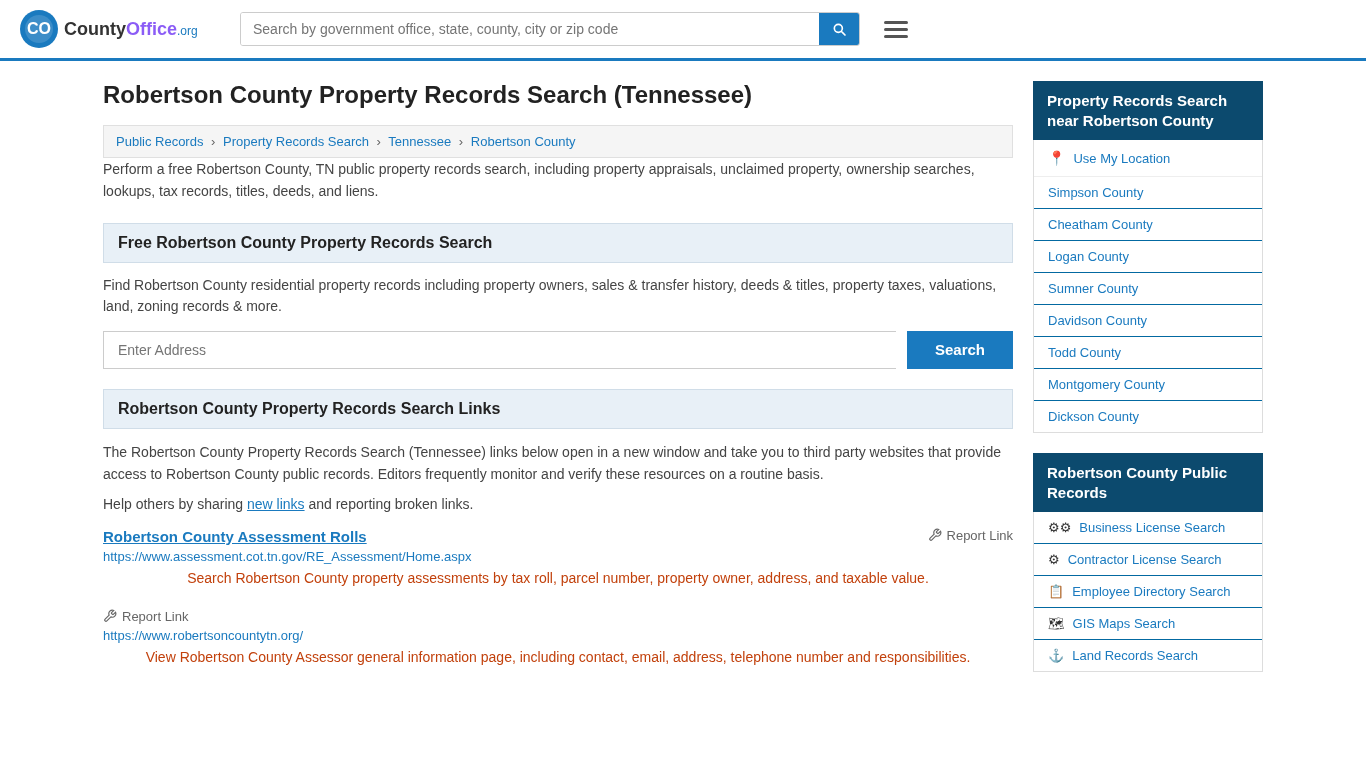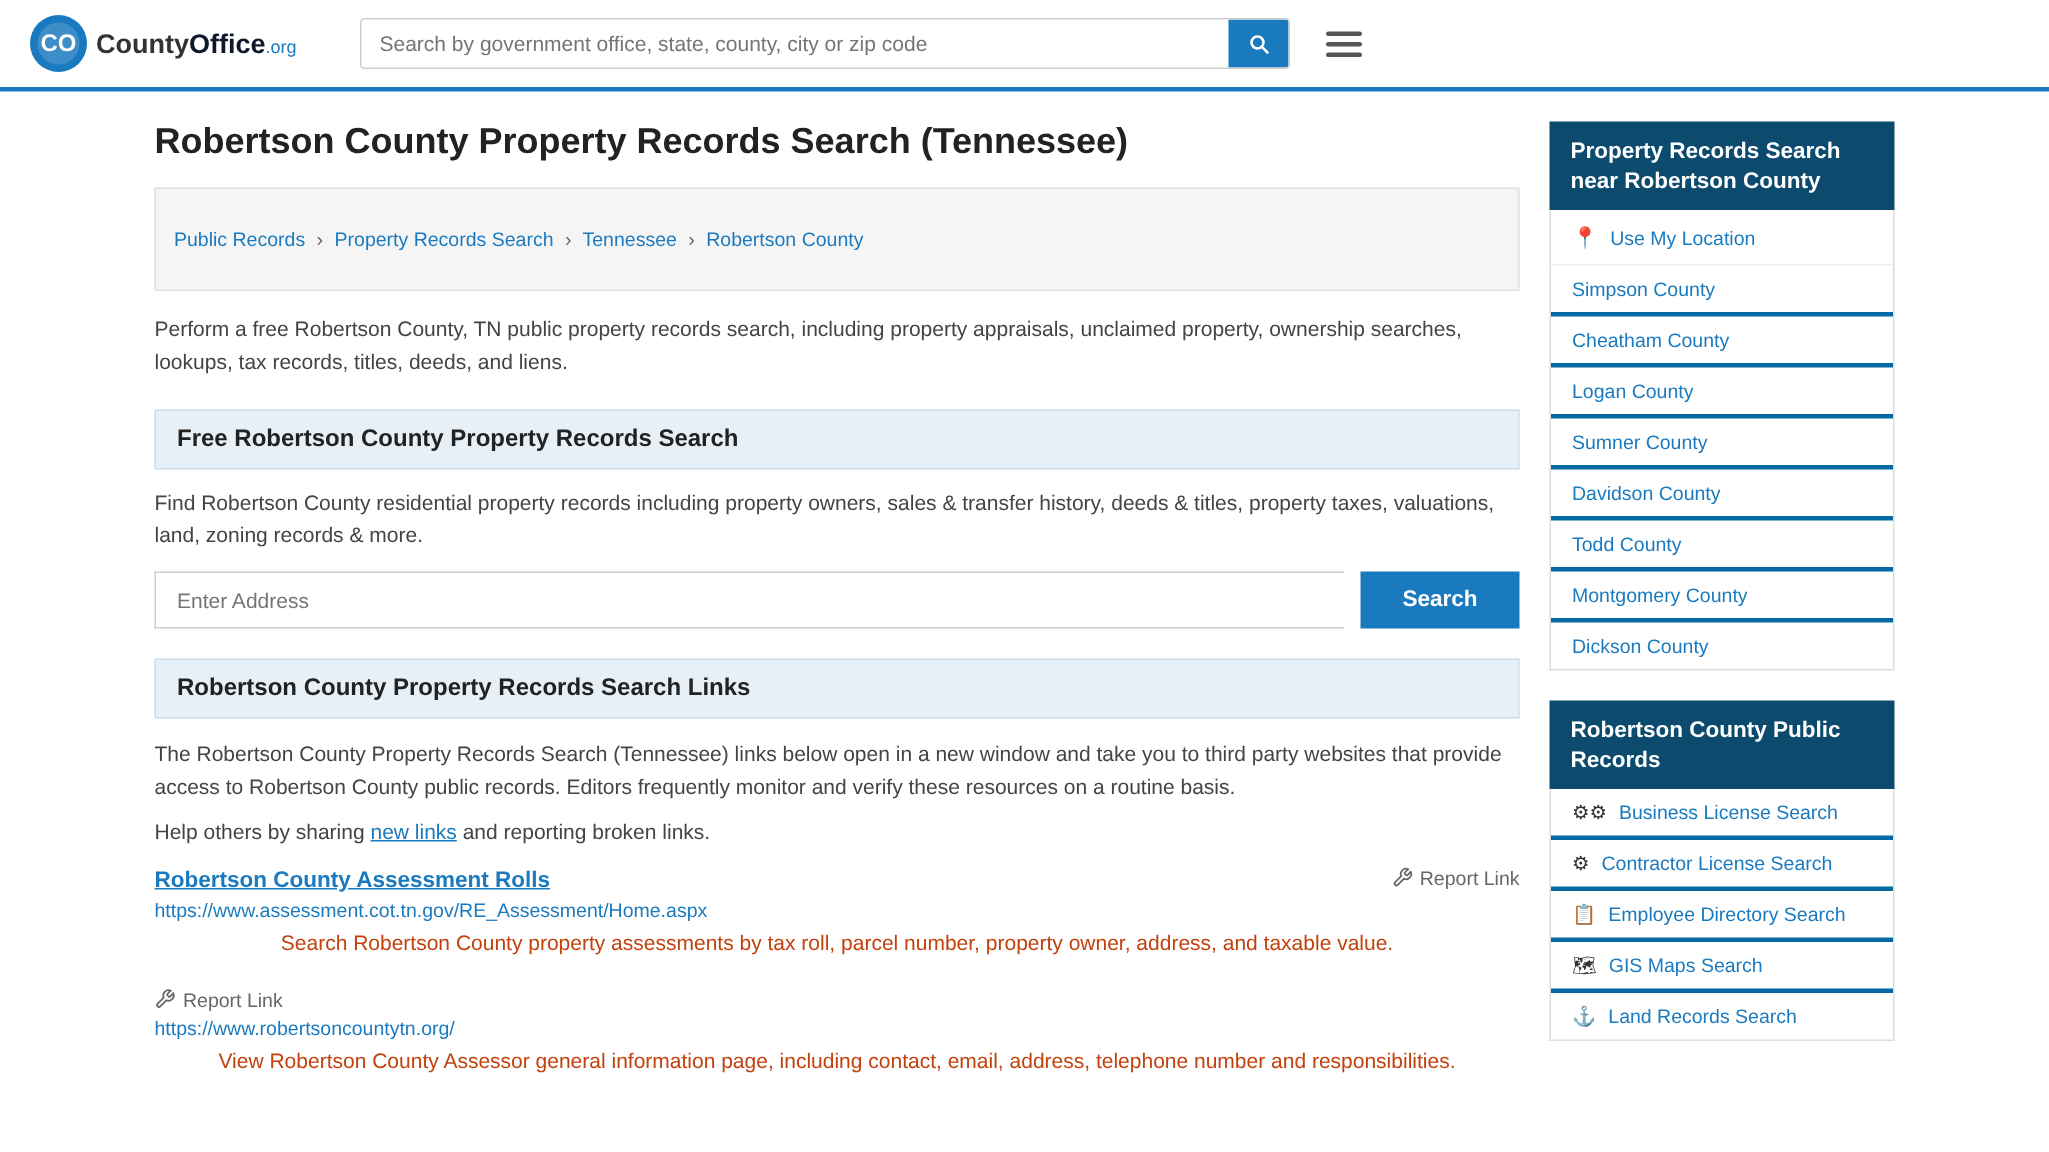--- a/index.html
+++ b/index.html
@@ -82,24 +82,23 @@
 
     .page-title {
       font-size: 24px;
       font-weight: bold;
       color: #222;
       margin-bottom: 16px;
     }
 
     .breadcrumb {
       background: #f5f5f5;
-      padding: 26px 12px;
+      padding: 8px 12px;
       border: 1px solid #e0e0e0;
       font-size: 13px;
-      margin-bottom: 14px;
     }
     .breadcrumb a { color: #1a7abf; text-decoration: none; }
     .breadcrumb span { color: #666; margin: 0 4px; }
 
     .intro-text {
       font-size: 14px;
       color: #444;
       line-height: 1.6;
       margin-bottom: 20px;
     }
@@ -192,21 +191,21 @@
       font-weight: bold;
       line-height: 1.3;
       margin-bottom: 0;
     }
     .sidebar-section-body {
       border: 1px solid #ddd;
       border-top: none;
     }
     .sidebar-item {
       padding: 8px 14px;
-      border-bottom: 3px solid #0369a1;
+      border-bottom: 1px solid #0369a1;
       display: flex;
       align-items: center;
       gap: 8px;
     }
     .sidebar-item:last-child { border-bottom: none; }
     .sidebar-item a { color: #1a7abf; text-decoration: none; font-size: 13px; }
 
     .use-location-item {
       padding: 10px 14px;
       border-bottom: 1px solid #eee;
@@ -220,21 +219,21 @@
 <body>
 
 <header class="header">
   <div class="logo-area">
     <svg class="logo-icon" viewBox="0 0 38 38" xmlns="http://www.w3.org/2000/svg">
       <circle cx="19" cy="19" r="19" fill="#1a7abf"></circle>
       <circle cx="19" cy="19" r="14" fill="#fff" opacity="0.15"></circle>
       <text x="19" y="24" text-anchor="middle" fill="#fff" font-size="16" font-weight="bold" font-family="Arial">CO</text>
     </svg>
     <div>
-      <span style="font-size:18px;font-weight:bold;color:#333;">County</span><span style="font-size:18px;color:#0f172a;font-weight:bold;text-align:right;">Office</span><span style="font-size:12px;color:#1a7abf;">.org</span>
+      <span style="font-size:18px;font-weight:bold;color:#333;">County</span><span style="font-size:18px;color:#8b5cf6;font-weight:bold;text-align:right;">Office</span><span style="font-size:12px;color:#1a7abf;">.org</span>
     </div>
   </div>
   <div class="search-bar-container">
     <input type="text" placeholder="Search by government office, state, county, city or zip code" style="">
     <button class="search-bar-btn">
       <svg width="16" height="16" viewBox="0 0 24 24">
         <path d="M21 21l-4.35-4.35M17 11A6 6 0 1 1 5 11a6 6 0 0 1 12 0z" stroke="#fff" stroke-width="2.5" stroke-linecap="round" fill="none"></path>
       </svg>
     </button>
   </div>

